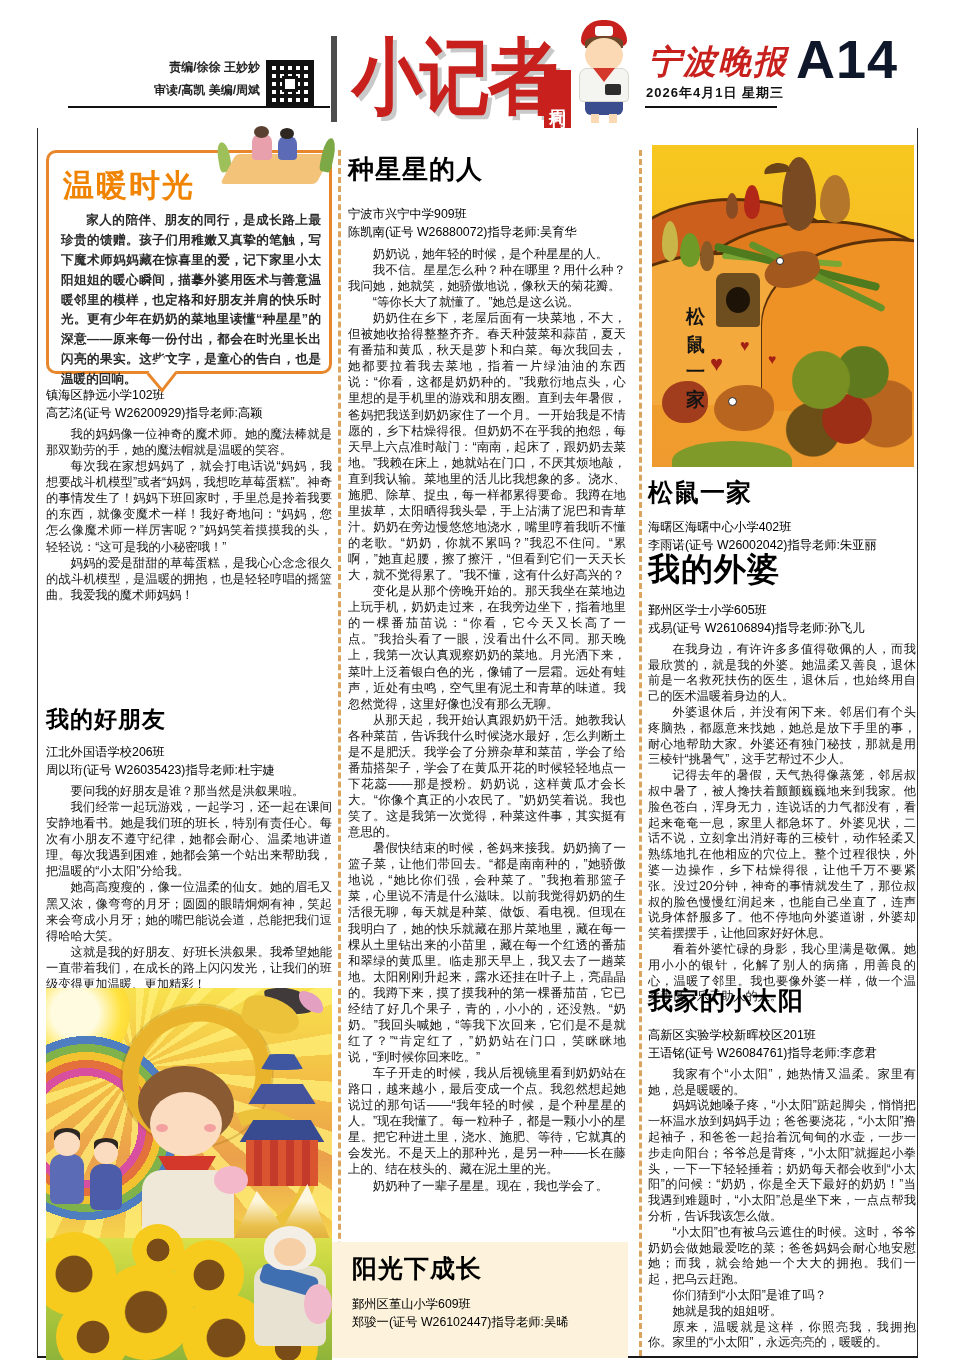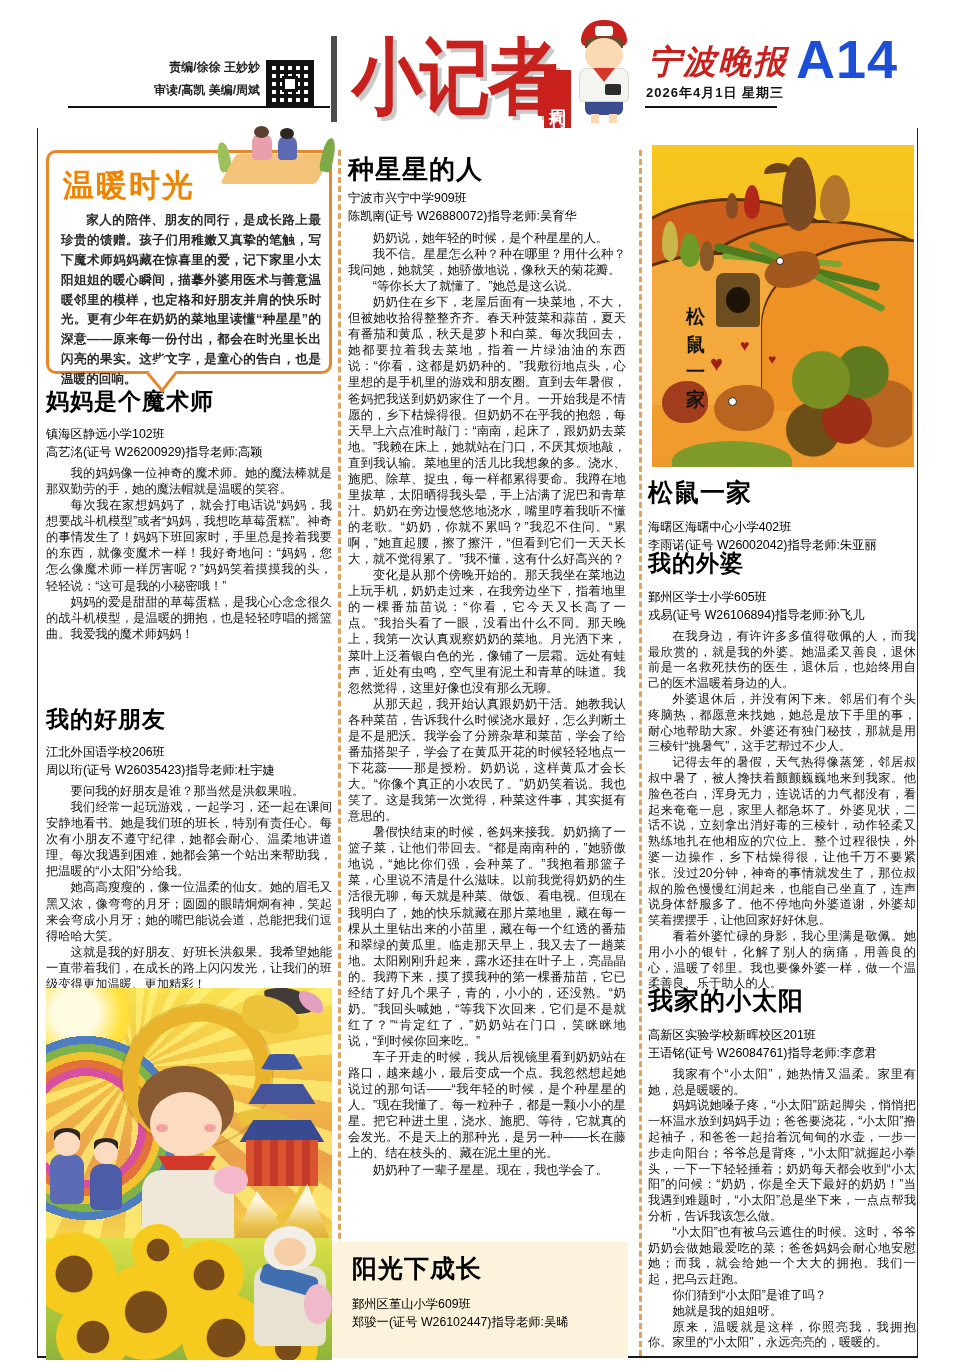--- a/index.html
+++ b/index.html
@@ -38,21 +38,21 @@
   .mascot .body { position:absolute; left:14px; top:50px; width:50px; height:34px; background:#f4f4f0; border:1px solid #d8d5cd; border-radius:8px 8px 4px 4px; }
   .mascot .scarf { position:absolute; left:28px; top:50px; width:0; height:0; border-left:11px solid transparent; border-right:11px solid transparent; border-top:14px solid #d3382b; }
   .mascot .camera { position:absolute; left:40px; top:66px; width:16px; height:11px; background:#2d2d2d; border-radius:2px; }
   .mascot .shorts { position:absolute; left:20px; top:84px; width:38px; height:13px; background:#3c4d8f; border-radius:0 0 6px 6px; }
   .mascot .legs { position:absolute; left:26px; top:96px; width:26px; height:9px;
                   background:linear-gradient(90deg,#fbd9b4 0 8px,transparent 8px 18px,#fbd9b4 18px); }
   .paper-name { left:648px; top:40px; width:180px; font-family:"Liberation Serif","DejaVu Serif",serif;
                 font-size:33px; font-weight:900; font-style:italic; color:#c8201d; letter-spacing:2px; white-space:nowrap; }
   .date-line { left:646px; top:84px; width:180px; font-size:13px; font-weight:bold; color:#111; letter-spacing:1px; }
   .date-rule { left:645px; top:106px; width:132px; height:2px; background:#111; }
-  .page-no { left:796px; top:28px; width:120px; font-size:54px; font-weight:900; color:#1d4ed8; letter-spacing:1px; }
+  .page-no { left:796px; top:28px; width:120px; font-size:54px; font-weight:900; color:#0f172a; letter-spacing:1px; }
 
   
   .vdash { width:0; border-left:3px dashed #dba45f; }
   .vdash.d1 { left:338px; top:150px; height:1206px; }
   .vdash.d2 { left:639px; top:150px; height:1206px; }
 
   
   .intro-box { left:46px; top:150px; width:286px; height:224px; border:3px solid #e8862b; border-radius:10px; background:#fff; z-index:2; }
   .intro-title { position:absolute; left:14px; top:12px; font-size:31px; font-weight:900; color:#f08300; letter-spacing:2px; }
   .intro-body { position:absolute; left:12px; top:58px; width:260px; font-size:12.6px; line-height:1.58;
@@ -132,21 +132,21 @@
   .flower.f1 { left:-14px; top:244px; width:84px; height:84px; }
   .flower.f2 { left:52px;  top:276px; width:96px; height:96px; }
   .flower.f3 { left:128px; top:252px; width:70px; height:70px; }
   .flower.f4 { left:10px;  top:312px; width:74px; height:74px; }
   .flower.f5 { left:136px; top:306px; width:88px; height:88px; }
   .flower.f6 { left:212px; top:330px; width:60px; height:60px; }
   .flower.f7 { left:86px;  top:236px; width:52px; height:52px; }
 
   
   .art-stars { left:348px; top:152px; width:278px; }
-  .art-stars .article-title { font-size:26px; margin-bottom:2px; }
+  .art-stars .article-title { font-size:26px; margin-bottom:18px; }
   .art-stars .body { font-size:12.4px; line-height:1.295; margin-top:4px; height:1012px; overflow:hidden; }
 
   .cream-block { left:302px; top:1242px; width:326px; height:116px; background:#fdf3dc; z-index:1; }
   .art-sunshine { left:352px; top:1252px; width:270px; z-index:3; }
   .art-sunshine .article-title { font-size:25px; margin-bottom:10px; }
 
   
   .leafart { left:652px; top:145px; width:262px; height:322px; overflow:hidden; z-index:2;
              background:linear-gradient(180deg,#f7c81f 0%,#f6bb25 38%,#f0a02c 70%,#ef9a2e 100%); }
   .leafart .hill1 { position:absolute; left:-30px; top:56px; width:220px; height:120px; background:#cc5f1c; border-radius:50% 50% 0 0; box-shadow:0 -2px 0 1px #5a3008; }
@@ -180,21 +180,21 @@
                               radial-gradient(circle at 50% 60%,#9c2f15 0 24%,transparent 25%),
                               radial-gradient(circle at 80% 56%,#b8651f 0 26%,transparent 27%),
                               radial-gradient(circle at 24% 68%,#6b4f17 0 20%,transparent 21%); }
   .leafart .grass { position:absolute; left:20px; top:296px; width:120px; height:40px; background:#7f9a28; border-radius:50% 50% 0 0; }
   .leafart-label { position:absolute; left:34px; top:158px; width:44px; font-size:19px; font-weight:900; color:#141414; line-height:1.45; letter-spacing:4px; }
 
   .cap-squirrel { left:648px; top:476px; width:268px; }
   .cap-squirrel .article-title { font-size:25px; margin-bottom:9px; }
 
   .art-grandma { left:648px; top:548px; width:268px; }
-  .art-grandma .article-title { font-size:23px; margin-bottom:9px; }
+  .art-grandma .article-title { font-size:32px; margin-bottom:9px; }
   .art-grandma .body { font-size:12.2px; line-height:1.295; margin-top:4px; height:366px; overflow:hidden; }
 
   .art-sun { left:648px; top:984px; width:268px; }
   .art-sun .article-title { font-size:25px; margin-bottom:9px; }
   .art-sun .body { font-size:12.2px; line-height:1.295; margin-top:4px; height:300px; overflow:hidden; }
 </style>
 </head>
 <body>
 
 <div class="abs edge-left"></div>
@@ -240,21 +240,20 @@
   <div class="plant1"></div>
   <div class="mat"></div>
   <div class="kid1"></div>
   <div class="kid1h"></div>
   <div class="kid2"></div>
   <div class="kid2h"></div>
   <div class="plant2"></div>
 </div>
 
 <div class="abs art-mom">
-  <div class="article-title">妈妈是个魔术师</div>
   <div class="meta">镇海区静远小学102班</div>
   <div class="meta">高艺洺(证号 W26200929)指导老师:高颖</div>
   <div class="body">
     <p>我的妈妈像一位神奇的魔术师。她的魔法棒就是那双勤劳的手，她的魔法帽就是温暖的笑容。</p>
     <p>每次我在家想妈妈了，就会打电话说“妈妈，我想要战斗机模型”或者“妈妈，我想吃草莓蛋糕”。神奇的事情发生了！妈妈下班回家时，手里总是拎着我要的东西，就像变魔术一样！我好奇地问：“妈妈，您怎么像魔术师一样厉害呢？”妈妈笑着摸摸我的头，轻轻说：“这可是我的小秘密哦！”</p>
     <p>妈妈的爱是甜甜的草莓蛋糕，是我心心念念很久的战斗机模型，是温暖的拥抱，也是轻轻哼唱的摇篮曲。我爱我的魔术师妈妈！</p>
   </div>
 </div>
 
 <div class="abs art-friend">

